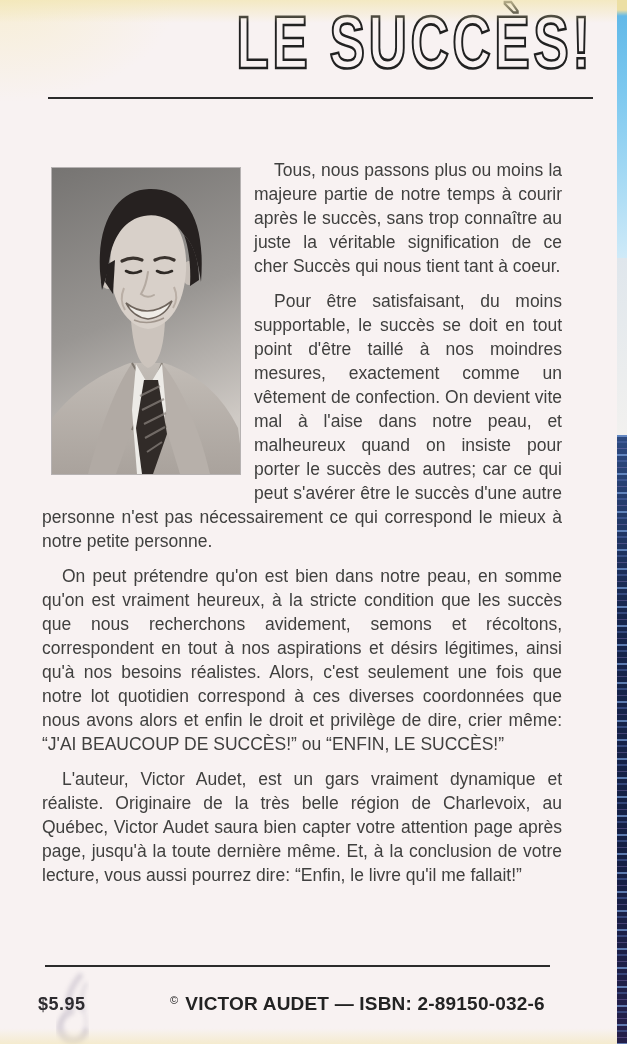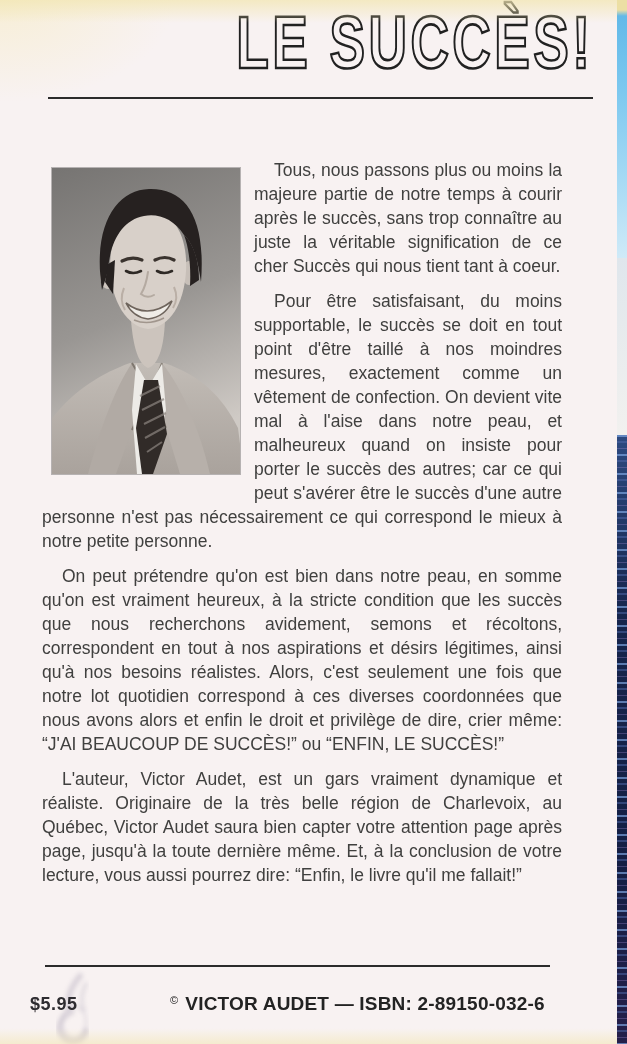--- a/index.html
+++ b/index.html
@@ -49,21 +49,21 @@
   }
   .blurb p{margin:0 0 11px 0;text-indent:20px;}
   .photo-frame{
     float:left;width:188px;height:306px;margin:10px 14px 10px 10px;
     outline:1px solid rgba(60,60,60,.35);
     background:#8a8a8a;
   }
   .photo-frame svg{display:block;width:100%;height:100%;}
   
   .price{
-    position:absolute;left:30px;top:994px;z-index:3;
+    position:absolute;left:38px;top:994px;z-index:3;
     font-size:18px;font-weight:700;color:#2e2c30;letter-spacing:.5px;
   }
   .smudge{position:absolute;left:34px;top:970px;width:84px;height:74px;z-index:2;opacity:.5;}
   .copyright{
     position:absolute;left:170px;top:993px;z-index:2;white-space:nowrap;
     font-size:19px;font-weight:700;color:#232323;letter-spacing:.2px;
   }
   .copy-symbol{font-size:11px;vertical-align:6px;margin-right:7px;font-weight:400;}
 </style>
 </head>

